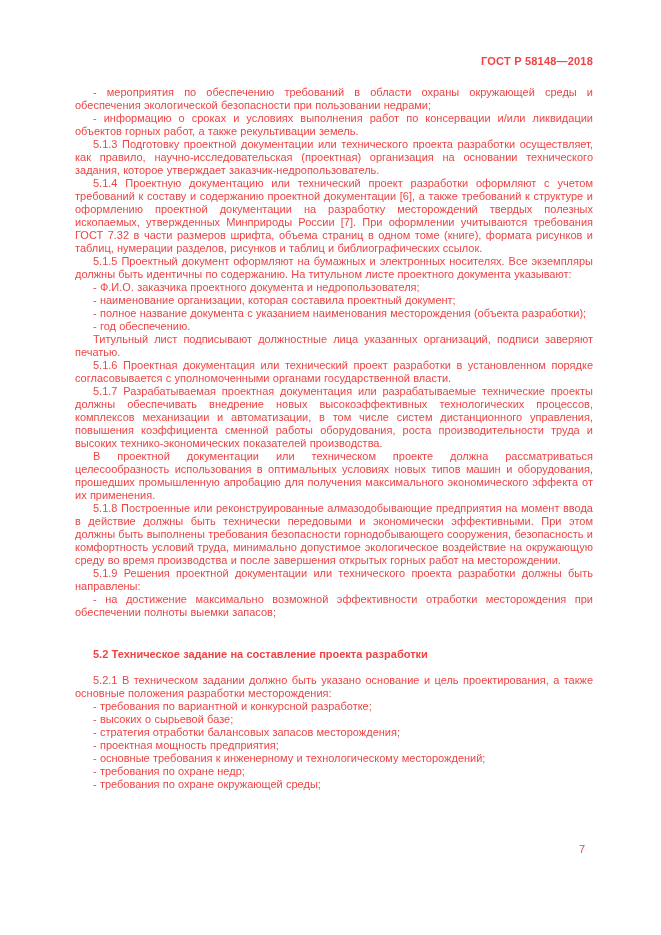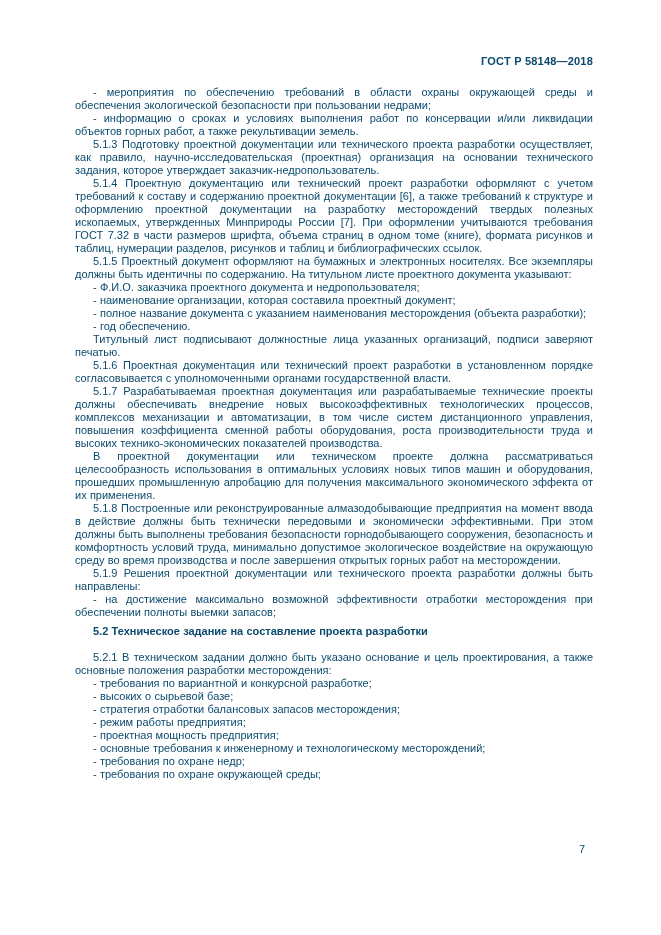--- a/index.html
+++ b/index.html
@@ -5,21 +5,21 @@
   html, body {
     margin: 0;
     padding: 0;
     background: #ffffff;
   }
   .page {
     position: relative;
     width: 661px;
     height: 935px;
     background: #ffffff;
-    color: #0c4a6e;
+    color: #ef4444;
     font-family: "Liberation Sans", "DejaVu Sans", sans-serif;
     overflow: hidden;
     box-sizing: border-box;
   }
   .doc-header {
     position: absolute;
     top: 55px;
     left: 75px;
     right: 68px;
     text-align: right;
@@ -37,21 +37,21 @@
     margin: 0;
     font-size: 11px;
     line-height: 13px;
     text-align: justify;
     text-indent: 18px;
     word-spacing: 0.2px;
   }
   .doc-body p.heading {
     font-weight: bold;
     text-align: left;
-    margin-top: 6px;
+    margin-top: 29px;
     margin-bottom: 13px;
   }
   .doc-footer {
     position: absolute;
     bottom: 80px;
     left: 75px;
     right: 76px;
     text-align: right;
     font-size: 11px;
   }
@@ -79,21 +79,20 @@
       <p class="para">5.1.7 Разрабатываемая проектная документация или разрабатываемые технические проекты должны обеспечивать внедрение новых высокоэффективных технологических процессов, комплексов механизации и автоматизации, в том числе систем дистанционного управления, повышения коэффициента сменной работы оборудования, роста производительности труда и высоких технико-экономических показателей производства.</p>
       <p class="para">В проектной документации или техническом проекте должна рассматриваться целесообразность использования в оптимальных условиях новых типов машин и оборудования, прошедших промышленную апробацию для получения максимального экономического эффекта от их применения.</p>
       <p class="para">5.1.8 Построенные или реконструированные алмазодобывающие предприятия на момент ввода в действие должны быть технически передовыми и экономически эффективными. При этом должны быть выполнены требования безопасности горнодобывающего сооружения, безопасность и комфортность условий труда, минимально допустимое экологическое воздействие на окружающую среду во время производства и после завершения открытых горных работ на месторождении.</p>
       <p class="para">5.1.9 Решения проектной документации или технического проекта разработки должны быть направлены:</p>
       <p class="para">- на достижение максимально возможной эффективности отработки месторождения при обеспечении полноты выемки запасов;</p>
       <p class="para heading">5.2 Техническое задание на составление проекта разработки</p>
       <p class="para">5.2.1 В техническом задании должно быть указано основание и цель проектирования, а также основные положения разработки месторождения:</p>
       <p class="para">- требования по вариантной и конкурсной разработке;</p>
       <p class="para">- высоких о сырьевой базе;</p>
       <p class="para">- стратегия отработки балансовых запасов месторождения;</p>
-      <p class="para">- режим работы предприятия;</p>
       <p class="para">- проектная мощность предприятия;</p>
       <p class="para">- основные требования к инженерному и технологическому месторождений;</p>
       <p class="para">- требования по охране недр;</p>
       <p class="para">- требования по охране окружающей среды;</p>
     </div>
 
   <div class="doc-footer">
     <span>7</span>
   </div>
 </div>

